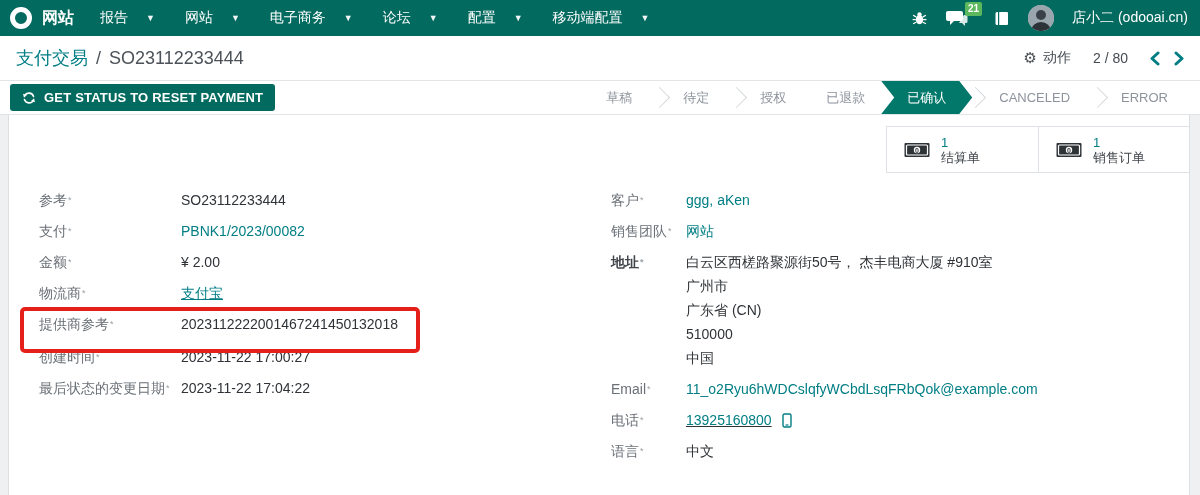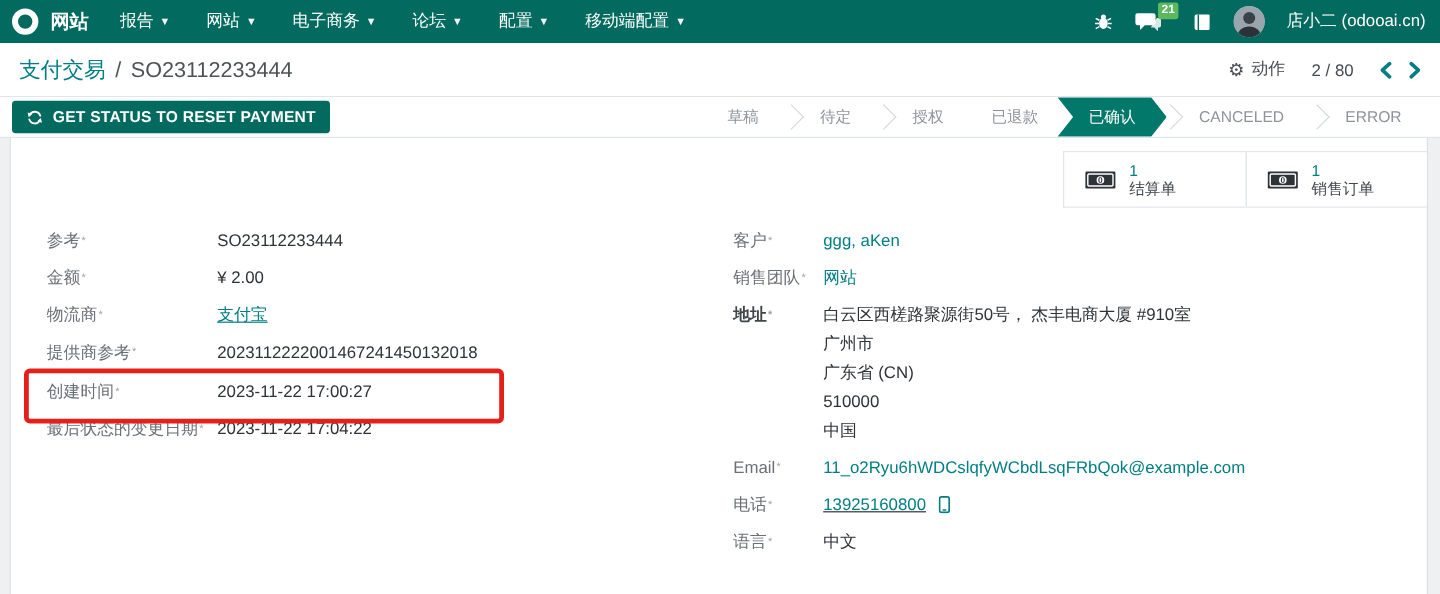--- a/index.html
+++ b/index.html
@@ -14,21 +14,21 @@
     height: 36px; background: #026a5e; color: #fff;
     display: flex; align-items: center; padding: 0 12px 0 10px;
     white-space: nowrap; overflow: hidden;
   }
   .odoo-logo {
     width: 22px; height: 22px; border: 5px solid #fff; border-radius: 50%;
     margin-right: 10px; flex: 0 0 auto;
   }
   .app-name { font-size: 16px; font-weight: 700; margin-right: 26px; }
   .nav-menu { display: flex; align-items: center; gap: 30px; font-size: 14px; }
-  .nav-item { display: flex; align-items: center; gap: 5px; cursor: pointer; }
+  .nav-item { display: flex; align-items: center; gap: 18px; cursor: pointer; }
   .caret { font-size: 9px; line-height: 1; opacity: .95; }
   .nav-right { margin-left: auto; display: flex; align-items: center; gap: 18px; }
   .nav-icon { position: relative; display: flex; align-items: center; }
   .badge {
     position: absolute; top: -7px; right: -14px;
     background: #5cb85c; color: #fff; font-size: 10px; line-height: 1;
     padding: 2px 3px; border-radius: 2px; font-weight: 700;
   }
   .avatar {
     width: 26px; height: 26px; border-radius: 50%; background: #b9c2cb;
@@ -277,20 +277,24 @@
     </div>
 
     <div class="form-grid">
 
       <div class="fl">
         <div class="field-row">
           <span class="field-label"><span>参考</span><span class="req">*</span></span>
           <span class="field-value">SO23112233444</span>
         </div>
         <div class="field-row">
+          <span class="field-label"><span>支付</span><span class="req">*</span></span>
+          <span class="field-value link">PBNK1/2023/00082</span>
+        </div>
+        <div class="field-row">
           <span class="field-label"><span>金额</span><span class="req">*</span></span>
           <span class="field-value">¥ 2.00</span>
         </div>
         <div class="field-row">
           <span class="field-label"><span>物流商</span><span class="req">*</span></span>
           <span class="field-value link underline">支付宝</span>
         </div>
         <div class="field-row" style="margin-bottom:15px; margin-top:6px;">
           <span class="field-label"><span>提供商参考</span><span class="req">*</span></span>
           <span class="field-value">2023112222001467241450132018</span>

